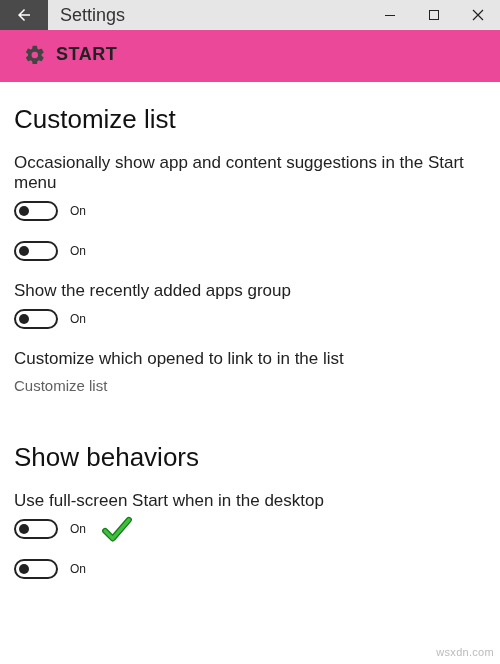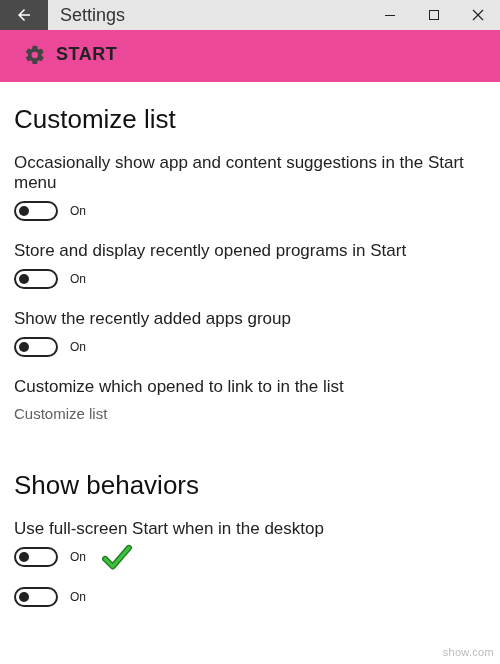--- a/index.html
+++ b/index.html
@@ -175,21 +175,20 @@
     <div class="setting-label">Occasionally show app and content suggestions in the Start menu</div>
     <div class="toggle-row">
       <div class="toggle on">
           <div class="knob"></div>
         </div>
       <div class="toggle-state">On</div>
     </div>
   </div>
 
   <div class="setting">
-    <div class="setting-label">Store and display recently opened programs in Start</div>
     <div class="toggle-row">
       <div class="toggle on">
           <div class="knob"></div>
         </div>
       <div class="toggle-state">On</div>
     </div>
   </div>
 
   <div class="setting">
     <div class="setting-label">Show the recently added apps group</div>
@@ -230,13 +229,13 @@
     <div class="toggle-row">
       <div class="toggle on">
           <div class="knob"></div>
         </div>
       <div class="toggle-state">On</div>
     </div>
   </div>
 
 </div>
 
-<div class="watermark">show.com</div>
+<div class="watermark">wsxdn.com</div>
 
 </body></html>

